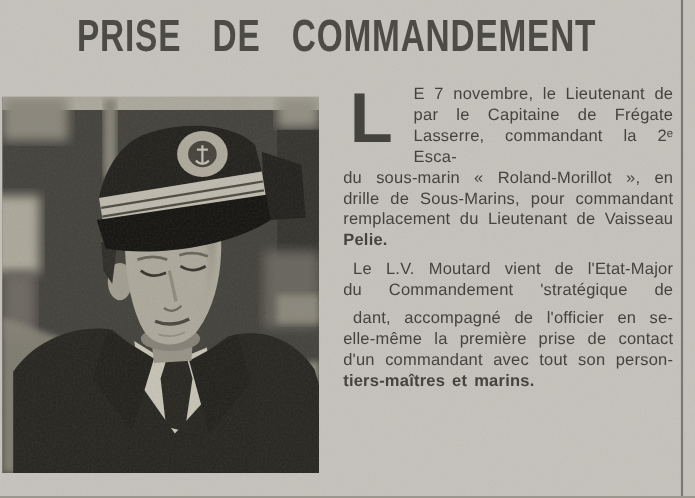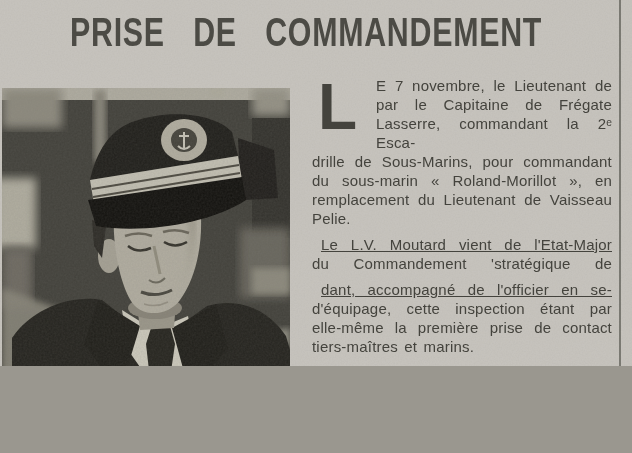--- a/index.html
+++ b/index.html
@@ -1,20 +1,20 @@
 <!DOCTYPE html>
 <html style="--paper: #c8c5bf; --ink: #45443e; --title_ink: #4d4c46; --rule: #6e6d66;"><head>
 <meta charset="utf-8">
 <style>
   :root{
     --paper:#c8c5bf; --ink:#45443e; --title_ink:#4d4c46; --rule:#6e6d66;
   }
   html,body{margin:0;padding:0;background:#9a978f;}
   .page{
-    position:relative; width:632px; height:366px; overflow:hidden;
+    position:relative; width:632px; height:451px; overflow:hidden;
     background:var(--paper);
     font-family:"Liberation Sans", sans-serif;
     color:var(--ink);
   }
   .title{
     position:absolute; left:70px; top:10px; margin:0;
     font-size:41px; line-height:44px; font-weight:700;
     color:var(--title_ink);
     letter-spacing:1px; word-spacing:26px; white-space:nowrap;
     transform:scaleX(0.74); transform-origin:left top;
@@ -27,22 +27,22 @@
   .column{
     position:absolute; left:312px; top:76px; width:300px;
     font-size:15px; line-height:19px;
     letter-spacing:0.2px; word-spacing:2px;
   }
   .para{margin:0 0 7px 0;}
   .para .line{
     text-align:justify; text-align-last:justify; text-justify:inter-word;
     min-height:19px;
   }
-  .para .line.last{text-align-last:left;}
-  .para.indent .line:first-child{text-indent:9px;text-decoration:underline;}
+  .para .line.last{text-align-last:left;font-weight:bold;}
+  .para.indent .line:first-child{text-indent:9px;}
   .dropcap{
     float:left; width:42px; height:66px;
     margin:6px 16px 0 6px;
     font-size:64px; line-height:50px; font-weight:700;
     color:var(--ink);
   }
   .vrule{
     position:absolute; left:619px; top:0; width:2px; height:453px;
     background:var(--rule); opacity:.85;
   }
@@ -134,33 +134,33 @@
     </svg>
   </figure>
 
   <div class="column">
     <div id="paragraphs">
         <div class="para">
           <span class="dropcap">L</span>
           <div class="line">E 7 novembre, le Lieutenant de</div>
           <div class="line">par le Capitaine de Frégate</div>
           <div class="line">Lasserre, commandant la 2ᵉ Esca-</div>
+          <div class="line">du sous-marin « Roland-Morillot », en</div>
           <div class="line">drille de Sous-Marins, pour commandant</div>
-          <div class="line">du sous-marin « Roland-Morillot », en</div>
           <div class="line">remplacement du Lieutenant de Vaisseau</div>
           <div class="line last">Pelie.</div>
         </div>
         <div class="para indent">
           <div class="line">Le L.V. Moutard vient de l'Etat-Major</div>
           <div class="line">du Commandement 'stratégique de</div>
         </div>
         <div class="para indent">
           <div class="line">dant, accompagné de l'officier en se-</div>
-          <div class="line">d'équipage, cette inspection étant par</div>
           <div class="line">elle-même la première prise de contact</div>
+          <div class="line">d'un commandant avec tout son person-</div>
           <div class="line last">tiers-maîtres et marins.</div>
         </div>
       </div>
   </div>
 
   <div class="vrule"></div>
 
   <svg class="grain-overlay" width="632" height="453">
     <filter id="pnoise">
       <feTurbulence type="fractalNoise" baseFrequency="0.7" numOctaves="2" stitchTiles="stitch"></feTurbulence>

